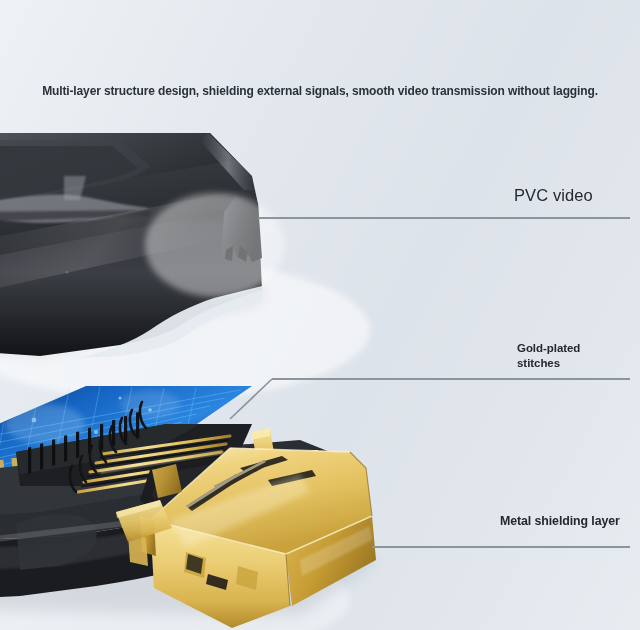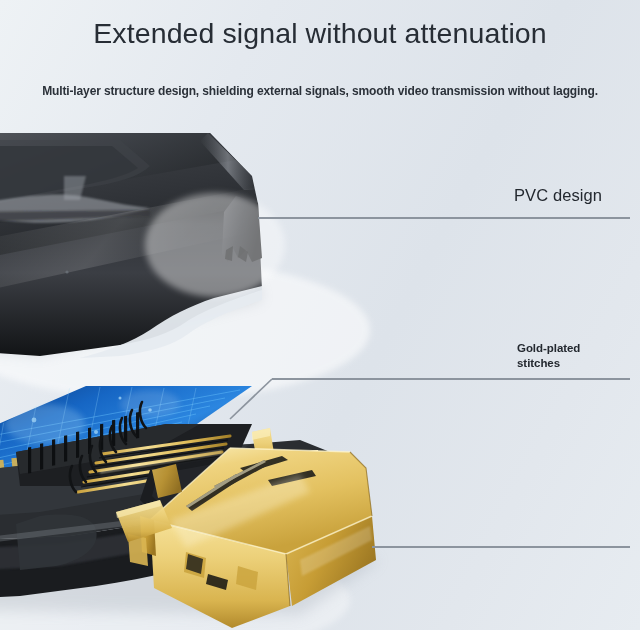--- a/index.html
+++ b/index.html
@@ -413,29 +413,29 @@
         <g>
           <path d="M 116,512 L 160,500 L 172,528 L 128,542 Z" fill="url(#gGoldFront)" opacity="0.95"></path>
           <path d="M 116,512 L 160,500 L 161,506 L 117,518 Z" fill="#fbf0bd" opacity="0.6"></path>
           <path d="M 152,470 L 176,464 L 182,492 L 158,498 Z" fill="url(#gGoldSide)" opacity="0.9"></path>
         </g>
       </g>
     </g>
   </svg>
 
 
-  <div class="headline">Extended signal without attenuation</div>
 
   <div class="subhead">Multi-layer structure design, shielding external signals, smooth video transmission without lagging.</div>
 
   <div class="leader l1"></div>
-  <div class="callout c1">PVC design</div>
+  <div class="callout c1">PVC video</div>
 
   <svg class="leader-diag" viewBox="0 0 58 44">
     <path d="M 2,42 L 44,2" stroke="#8c949e" stroke-width="1.7" fill="none"></path>
   </svg>
   <div class="leader l2"></div>
   <div class="callout c2">Gold-plated
 stitches</div>
 
   <div class="leader l3"></div>
+  <div class="callout c3">Metal shielding layer</div>
 
 </div>
 
 </body></html>

